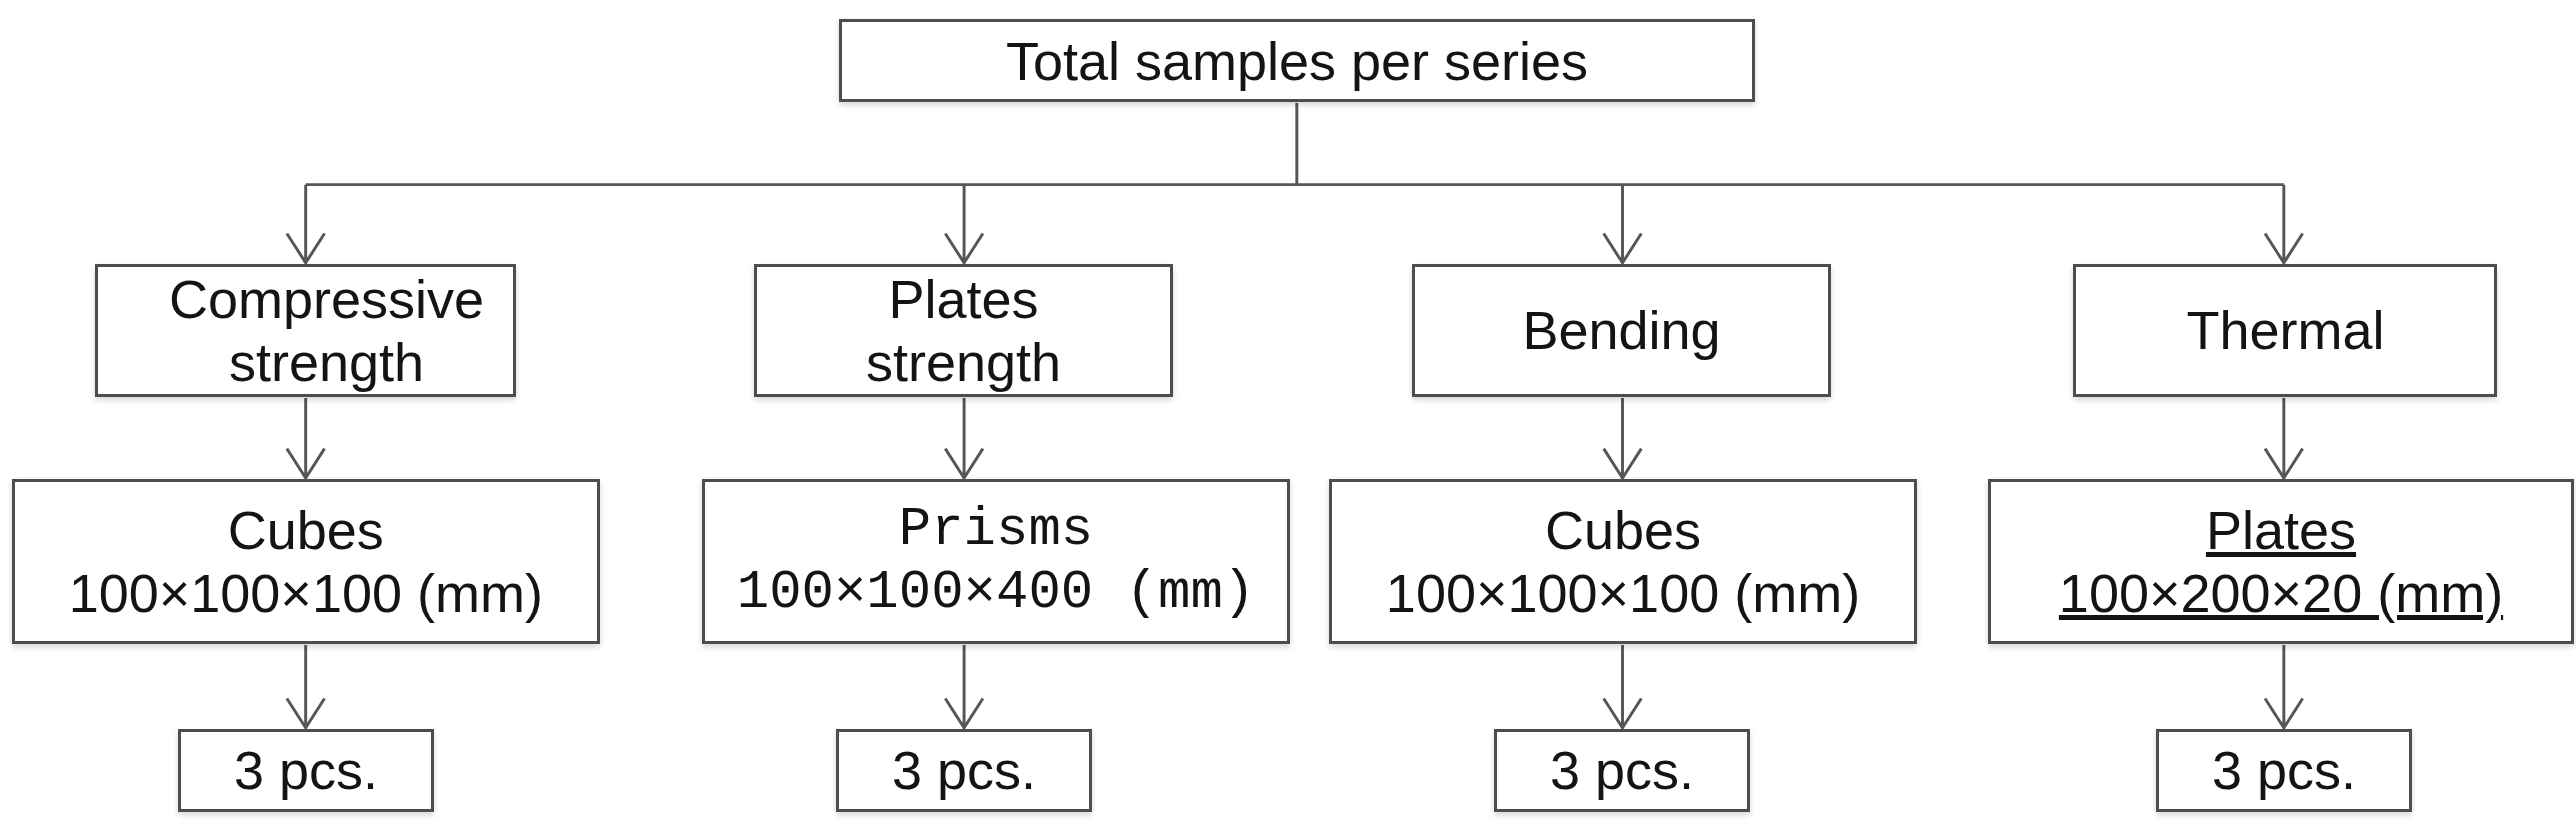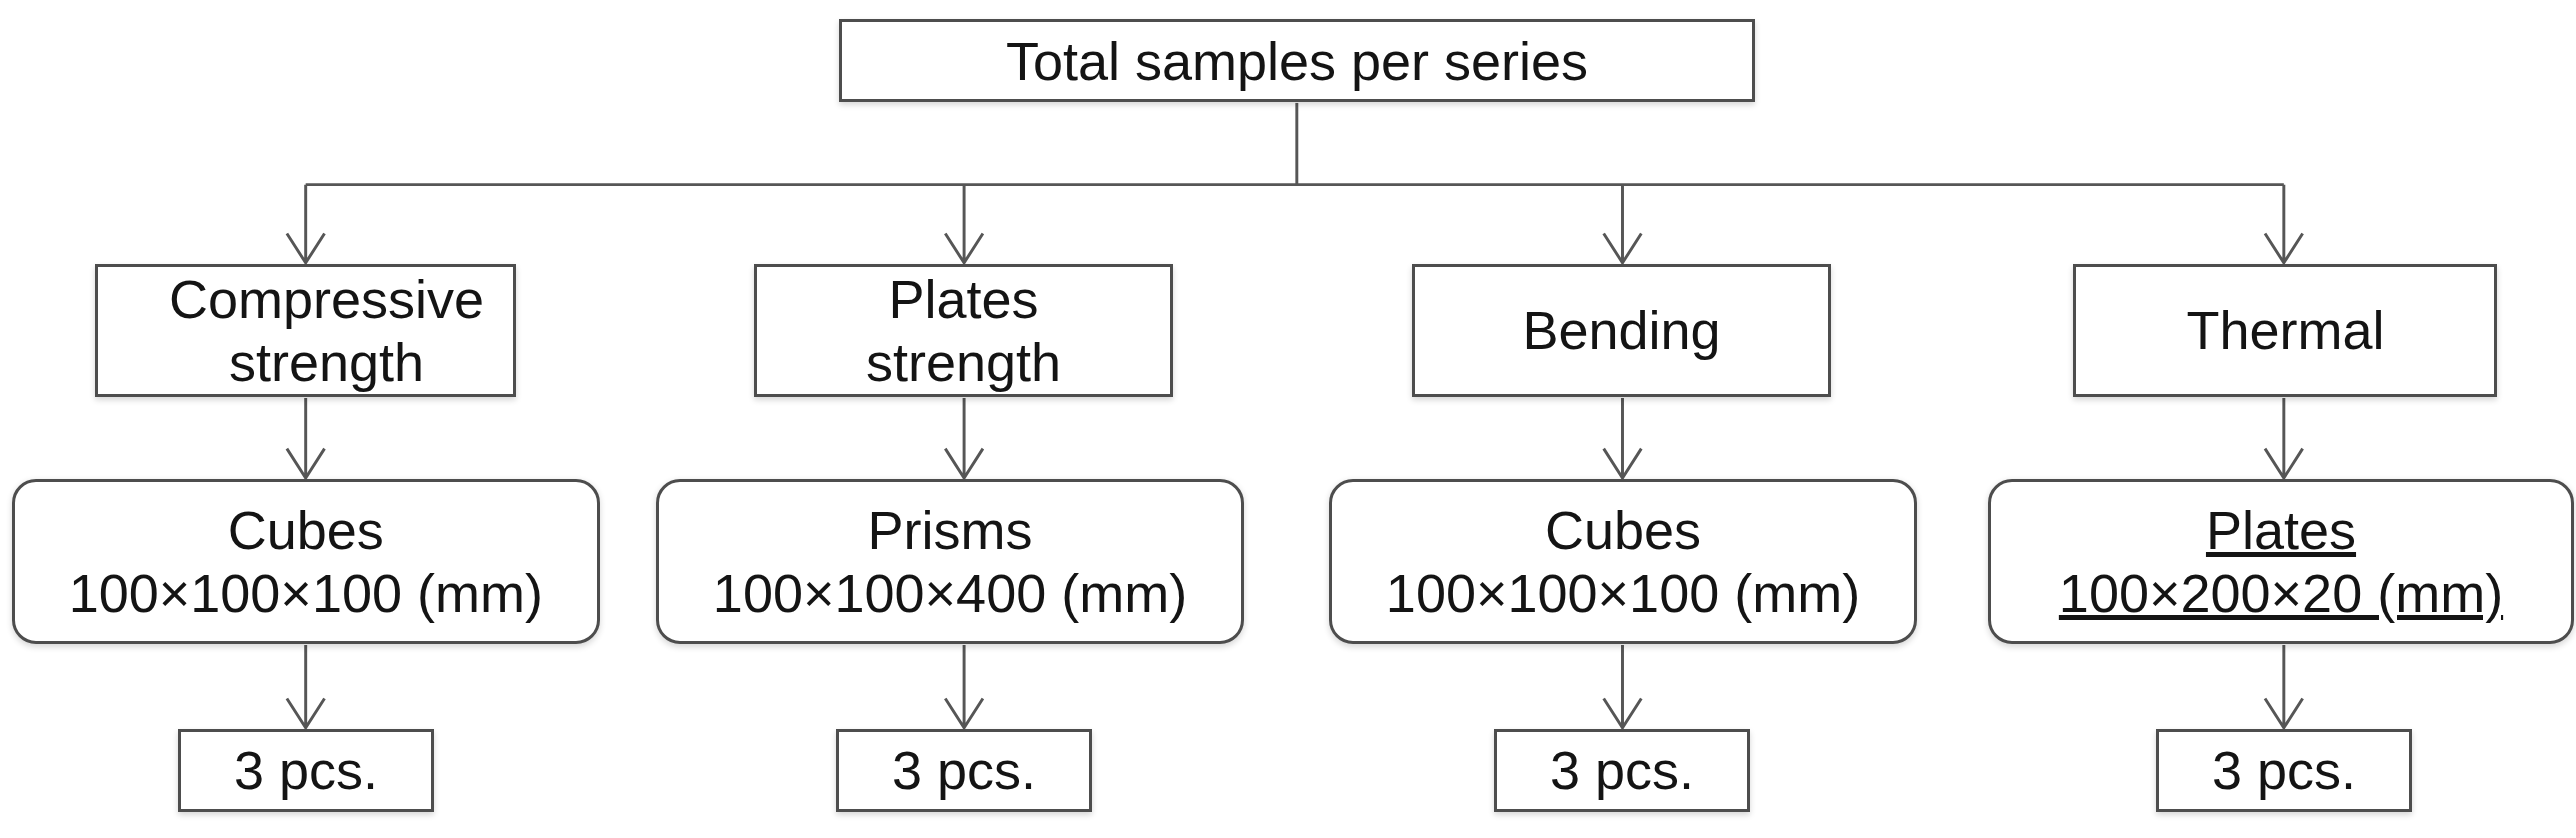--- a/index.html
+++ b/index.html
@@ -45,23 +45,23 @@
   }
   
   .root-box   { left: 839px; top: 19.4px;   width: 916px; height: 83px; }
   
   .test       { top: 264px; height: 133px; }
   .test.c0    { left: 95px;  width: 421px; padding-left: 48px; }
   .test.c1    { left: 754px; width: 419px; }
   .test.c2    { left: 1412px; width: 419px; }
   .test.c3    { left: 2073px; width: 424px; padding-left: 7px; }
   
-  .specimen    { top: 479px; height: 165px; border-radius: 24px; }
+  .specimen    { top: 479px; height: 165px; }
   .specimen.c0 { left: 11.8px;   width: 588px; }
-  .specimen.c1 { left: 656px; width: 588px; }
+  .specimen.c1 { left: 702px; width: 588px; font-family: Liberation Mono, monospace; }
   .specimen.c2 { left: 1329px; width: 588px; }
   .specimen.c3 { left: 1988px; width: 586px; text-decoration: underline; }
   
   .count      { top: 729px; height: 83px; }
   .count.c0   { left: 178px;  width: 256px; }
   .count.c1   { left: 836px; width: 256px; }
   .count.c2   { left: 1494px; width: 256px; }
   .count.c3   { left: 2156px; width: 256px; }
 </style>
 </head>

